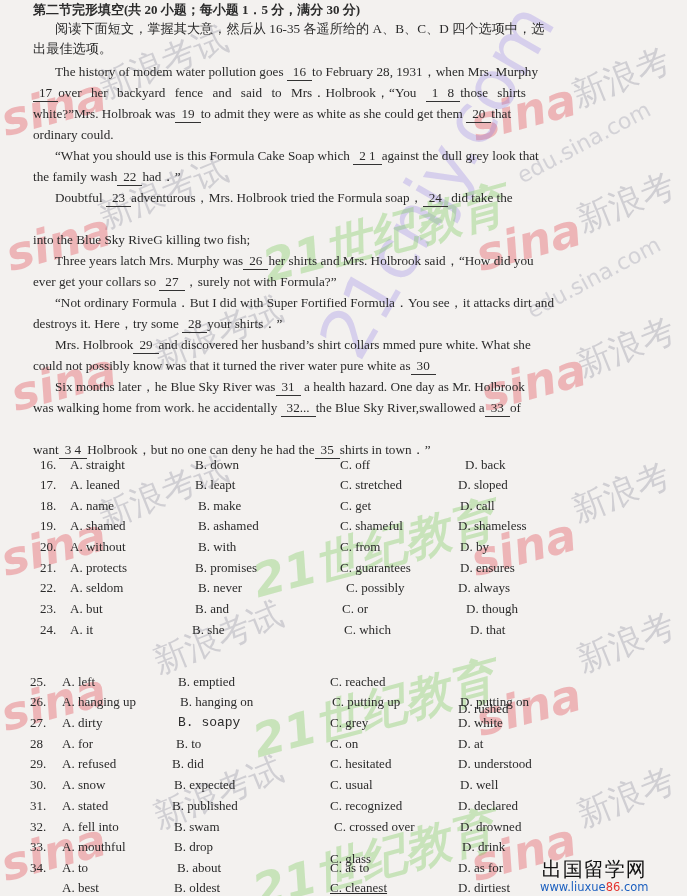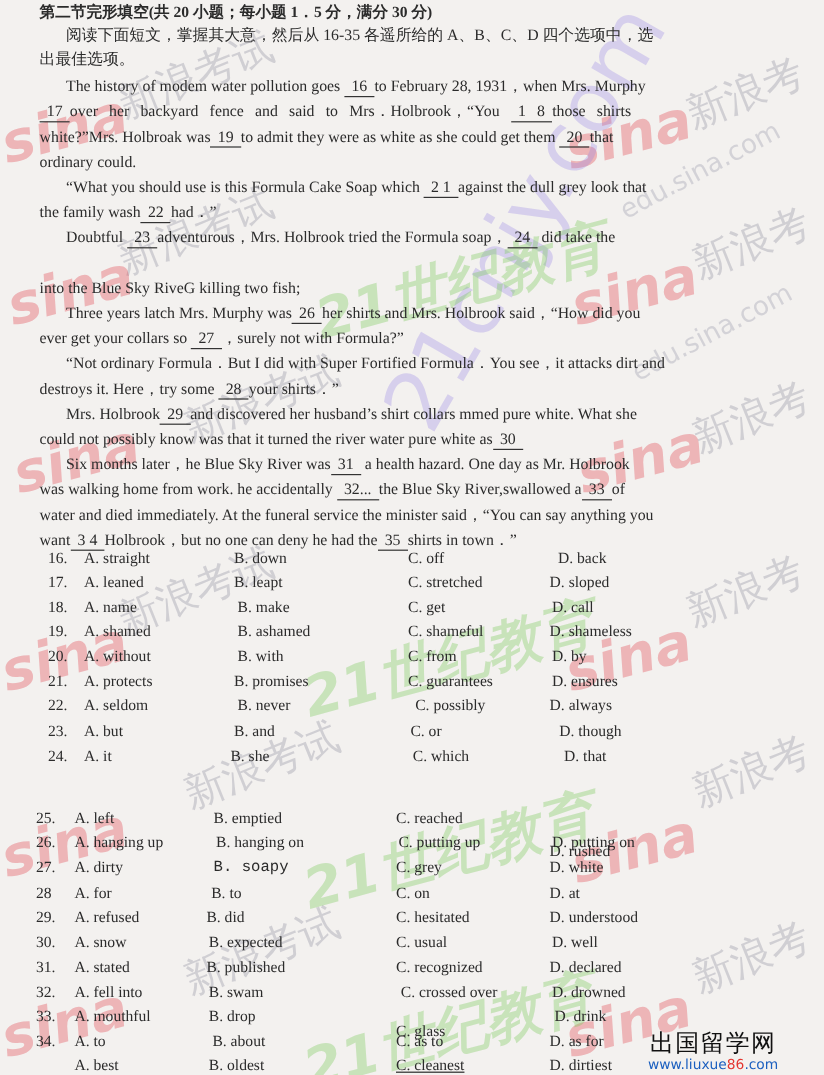--- a/index.html
+++ b/index.html
@@ -101,21 +101,20 @@
   </div>
   <div class="line" style="left:33px;top:358px;">
     <span>could not possibly know was that it turned the river water pure white as</span><span class="blank">30</span>
   </div>
   <div class="line" style="left:55px;top:379px;">
     <span>Six months later，he Blue Sky River was</span><span class="blank">31</span><span> a health hazard. One day as Mr. Holbrook</span>
   </div>
   <div class="line" style="left:33px;top:400px;">
     <span>was walking home from work.  he accidentally </span><span class="blank">32...</span><span>the Blue Sky River,swallowed a</span><span class="blank">33</span><span>of</span>
   </div>
-  <div class="line" style="left:33px;top:421px;"><span>water and died immediately.  At the funeral service the minister said，“You can say anything you</span></div>
   <div class="line" style="left:33px;top:442px;">
     <span>want</span><span class="blank">3 4</span><span>Holbrook，but no one can deny he had the</span><span class="blank">35</span><span>shirts in town．”</span>
   </div>
 
   <div>
     <span class="opt" style="left:40px;top:457px;">16.</span>
     <span class="opt" style="left:70px;top:457px;">A.  straight</span>
     <span class="opt" style="left:195px;top:457px;">B.  down</span>
     <span class="opt" style="left:340px;top:457px;">C.  off</span>
     <span class="opt" style="left:465px;top:457px;">D.  back</span>

